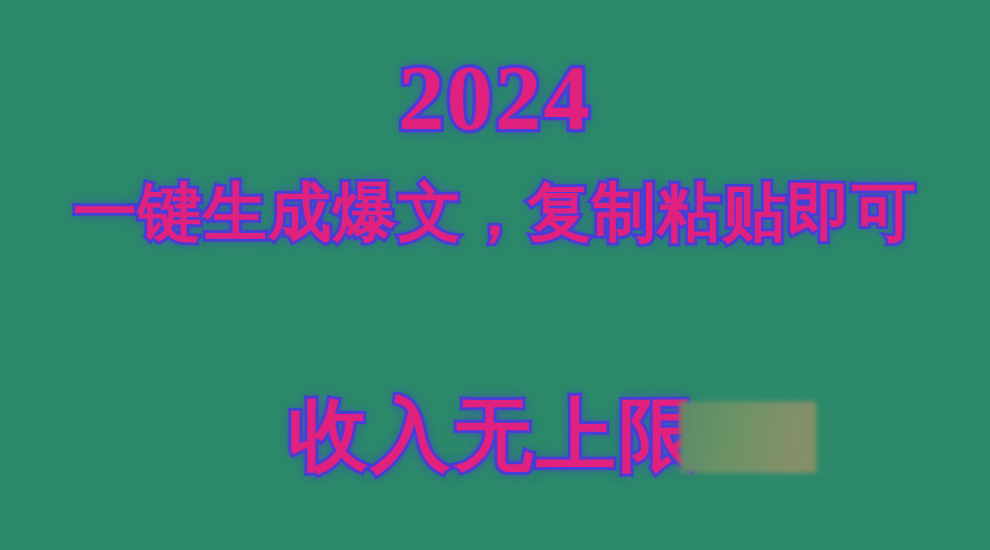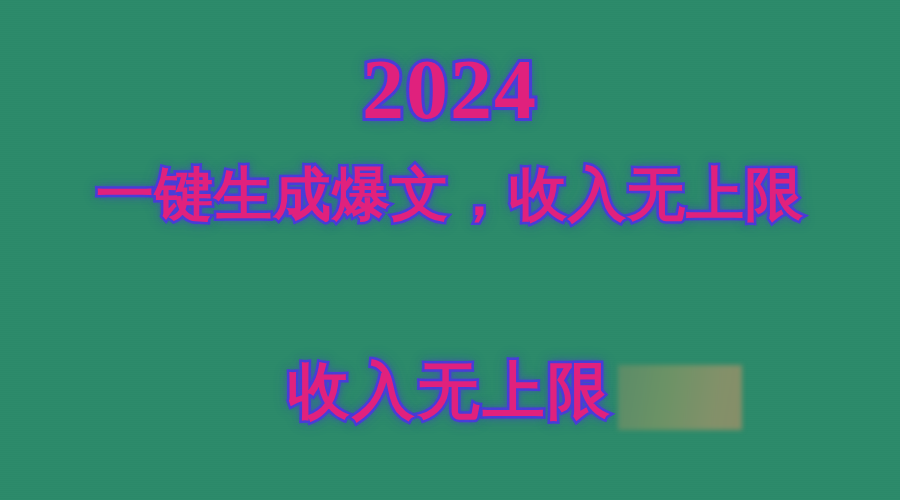--- a/index.html
+++ b/index.html
@@ -73,21 +73,21 @@
   }
 
   #line-three {
     top: 262px;
     font-size: 58px;
     letter-spacing: 1px;
   }
 
   #line-four {
     top: 360px;
-    font-size: 62px;
+    font-size: 72px;
     letter-spacing: 3px;
   }
 
   
   #redaction {
     position: absolute;
     left: 618px;
     top: 365px;
     width: 124px;
     height: 65px;
@@ -101,20 +101,20 @@
     filter: blur(2.5px);
   }
 </style>
 </head>
 <body>
 
 <div id="poster">
 
   <div class="line" id="line-year">2024</div>
 
-  <div class="line" id="line-two">一键生成爆文，收入无上限</div>
+  <div class="line" id="line-two">一键生成爆文，复制粘贴即可</div>
 
 
   <div class="line" id="line-four">收入无上限</div>
 
   <div id="redaction"></div>
 
 </div>
 
 </body></html>

